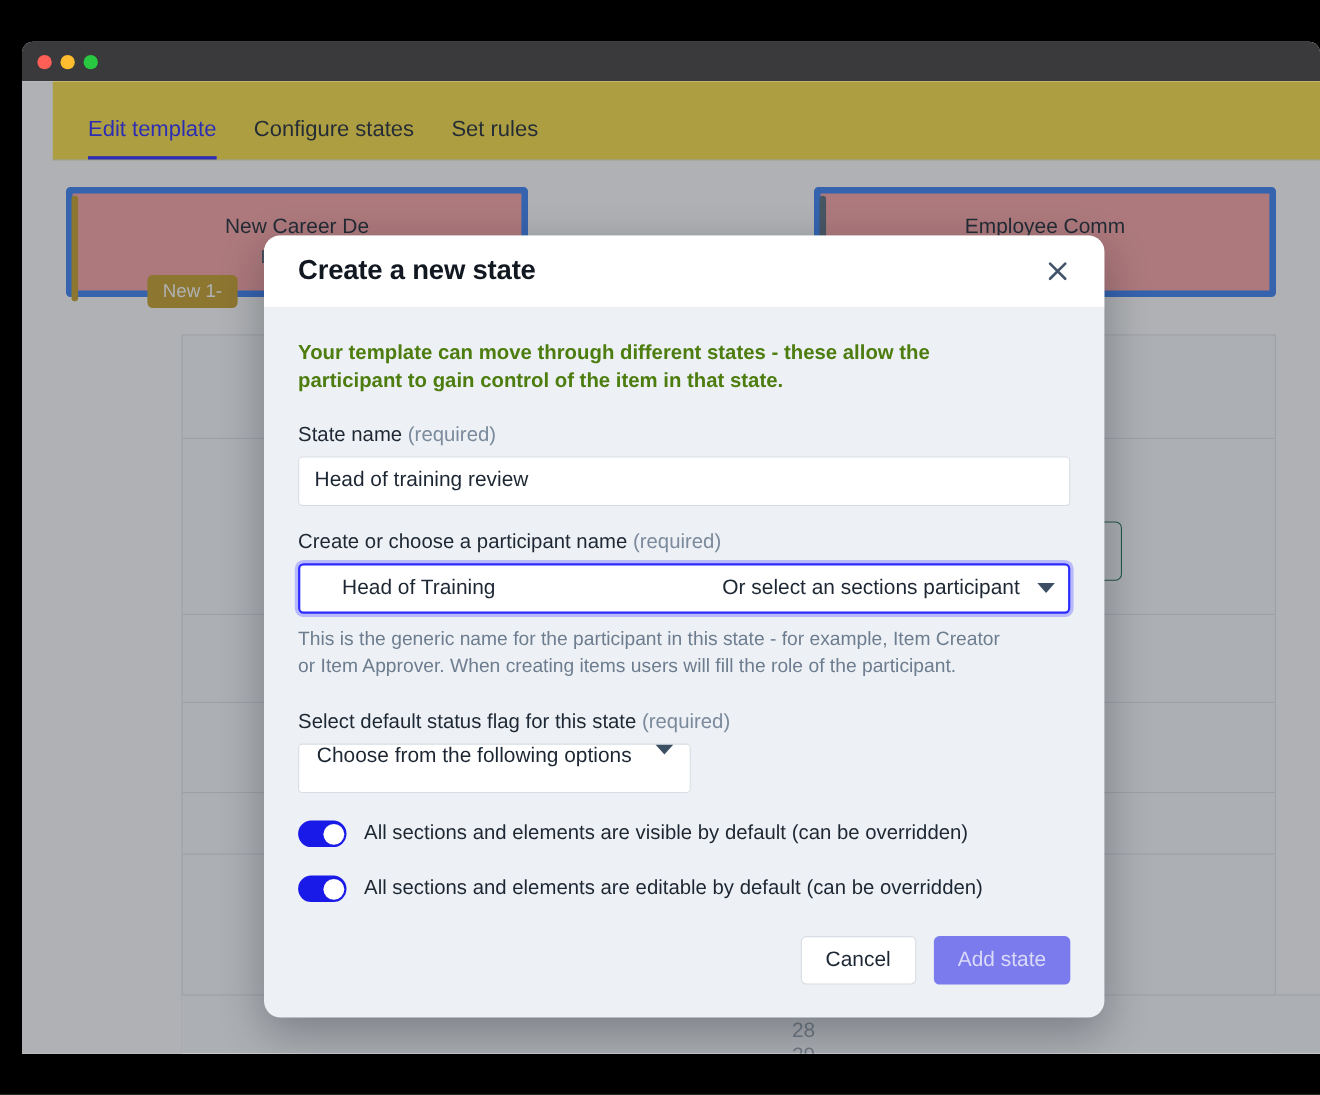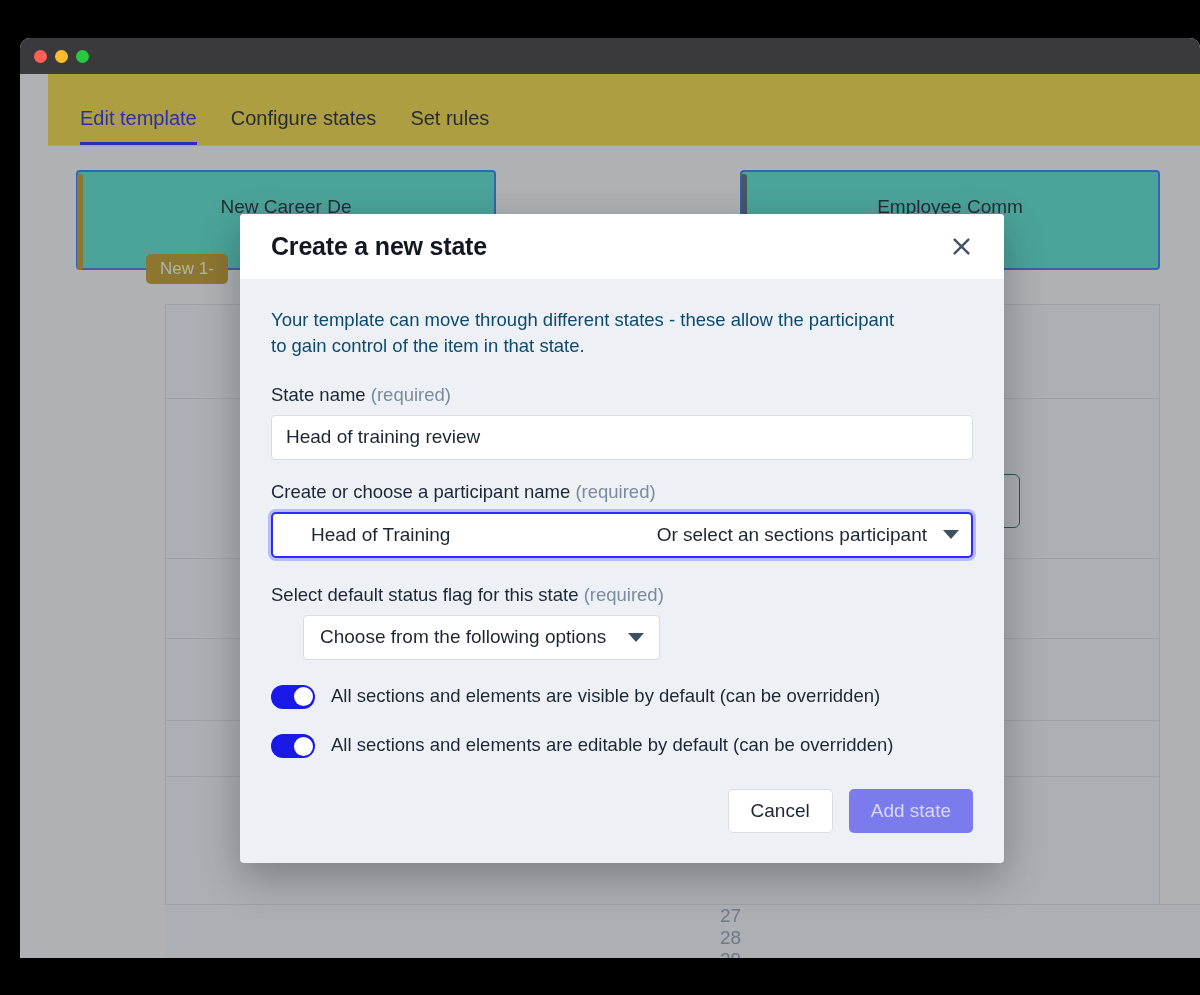--- a/index.html
+++ b/index.html
@@ -73,28 +73,27 @@
     position: relative;
     height: 150px;
     padding: 24px 40px 0 40px;
     display: flex;
     justify-content: space-between;
     background: #fff;
   }
   .state-card {
     width: 420px;
     height: 100px;
-    background: #5eead4;
-    border: 2px solid #3b82f6;
+    background: #fca5a5;
+    border: 6px solid #3b82f6;
     border-radius: 4px;
     position: relative;
     display: flex; flex-direction: column;
     align-items: center; justify-content: center;
     gap: 6px;
-    margin-left: 16px;
   }
   .state-card .accent {
     position: absolute; left: -1px; top: 2px;
     width: 6px; height: 96px;
     border-radius: 3px;
   }
   .state-card .card-title { font-size: 19px; color: #1d2733; white-space: nowrap; }
   .state-card .card-sub   { font-size: 17px; color: #4a5d72; }
   .state-badge {
     position: absolute;
@@ -150,21 +149,21 @@
     color: #1d2733;
   }
   .cal-day.muted { color: #9aa6b4; }
 
   
   #modal {
     position: absolute;
     left: 220px; top: 140px;
     width: 764px;
     z-index: 100;
-    border-radius: 4px;
+    border-radius: 15px;
     overflow: hidden;
     box-shadow: 0 14px 40px rgba(10,16,28,0.30);
     background: #edf1f5;
   }
   #modal-header {
     background: #ffffff;
     height: 66px;
     display: flex; align-items: center;
     justify-content: space-between;
     padding: 0 28px 0 31px;
@@ -177,23 +176,24 @@
     background: none; border: none; cursor: pointer;
     color: #43546a;
   }
   #close-btn svg { display: block; }
 
   #modal-body { padding: 27px 31px 0 31px; }
 
   #modal-desc {
     font-size: 18.5px;
     line-height: 1.42;
-    color: #0c4a6e;
+    color: #4d7c0f;
     margin-bottom: 24px;
     max-width: 640px;
+    font-weight: bold;
   }
 
   .field-label {
     font-size: 18.5px;
     color: #1d2733;
     margin-bottom: 9px;
   }
   .req { color: #7b8a9c; }
 
   .text-input {
@@ -243,28 +243,27 @@
   #participant-help {
     font-size: 17.5px;
     line-height: 1.48;
     color: #6d7d8f;
     margin-top: 10px;
     max-width: 655px;
   }
 
   #status-flag-group { margin-top: 26px; }
   #status-flag-select {
-    display: inline-flex; align-items: center;
+    display: inline-flex; align-items: flex-start;
     height: 45px;
     background: #ffffff;
     border: 1px solid #d8dde3;
     border-radius: 4px;
     padding: 0 15px 0 16px;
     cursor: pointer;
-    margin-left: 32px;
   }
   #status-flag-text { font-size: 19px; color: #1d2733; margin-right: 22px; }
 
   
   .toggle-row {
     display: flex; align-items: flex-start;
     gap: 16px;
     margin-top: 23px;
   }
   .toggle {
@@ -399,20 +398,21 @@
         <div class="field-group">
           <div class="field-label">
             <span>Create or choose a participant name</span>
             <span class="req">(required)</span>
           </div>
           <div id="participant-combo">
             <span id="participant-value">Head of Training</span>
             <span id="participant-select-label">Or select an sections participant</span>
             <span class="caret"></span>
           </div>
+          <p id="participant-help">This is the generic name for the participant in this state - for example, Item Creator or Item Approver. When creating items users will fill the role of the participant.</p>
         </div>
 
         <div id="status-flag-group">
           <div class="field-label">
             <span>Select default status flag for this state</span>
             <span class="req">(required)</span>
           </div>
           <div id="status-flag-select">
             <span id="status-flag-text">Choose from the following options</span>
             <span class="caret"></span>

